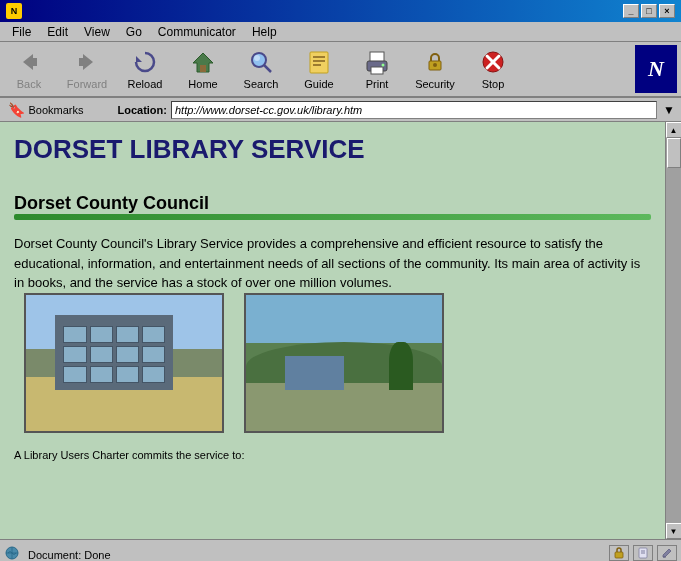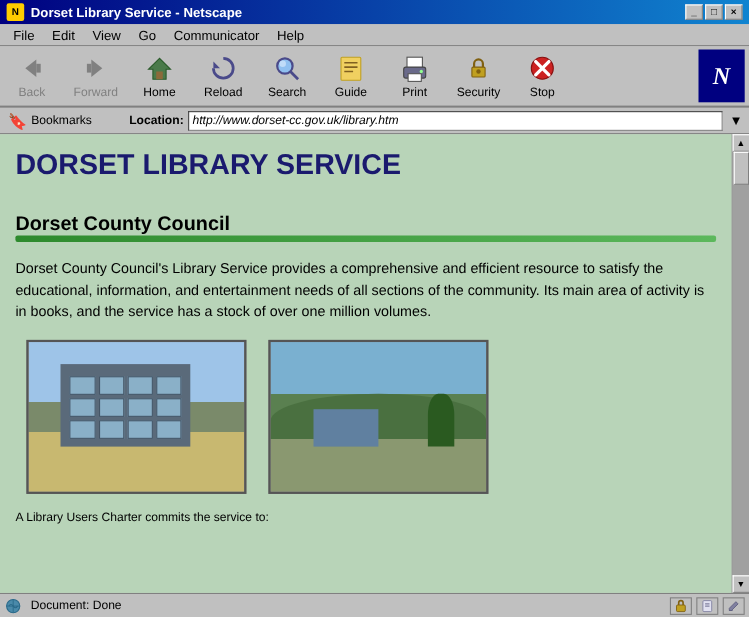--- a/index.html
+++ b/index.html
@@ -235,21 +235,20 @@
     .green-rule {
       height: 6px;
       background: linear-gradient(to right, #2d8a2d, #5cb85c);
       margin-bottom: 14px;
       border-radius: 2px;
     }
     .page-text {
       font-size: 13px;
       color: #000;
       line-height: 1.5;
-      margin-bottom: 16px;
     }
     .images-row {
       display: flex;
       gap: 20px;
       margin-bottom: 16px;
       padding-left: 10px;
     }
     .photo-frame {
       border: 2px solid #555;
       width: 200px;
@@ -328,21 +327,21 @@
       color: #000;
       margin-top: 4px;
     }
 
     
     .status-bar {
       height: 22px;
       background: #c0c0c0;
       border-top: 1px solid #808080;
       display: flex;
-      align-items: center;
+      align-items: flex-end;
       padding: 0 4px;
       gap: 4px;
     }
     .status-text {
       font-size: 11px;
       flex: 1;
       padding-left: 4px;
     }
     .status-right {
       display: flex;
@@ -361,21 +360,20 @@
 
     
     svg { display: block; }
   </style>
 </head>
 <body>
 
 <div class="title-bar">
   <div class="title-bar-left">
     <div class="title-bar-icon">N</div>
-    <span>Dorset Library Service - Netscape</span>
   </div>
   <div class="title-bar-buttons">
     <div class="title-btn">_</div>
     <div class="title-btn">□</div>
     <div class="title-btn">×</div>
   </div>
 </div>
 
 <div class="menu-bar">
   <span class="menu-item">File</span>
@@ -404,35 +402,35 @@
         <polygon points="10,6 20,14 10,22" fill="#808080"></polygon>
         <rect x="6" y="10" width="4" height="8" fill="#808080"></rect>
       </svg>
     </div>
     <span>Forward</span>
   </div>
 
   <div class="toolbar-btn">
     <div class="toolbar-icon">
       <svg width="28" height="28" viewBox="0 0 28 28">
+        <path d="M14,5 A9,9 0 1,1 5,14" stroke="#4a4a8a" stroke-width="2.5" fill="none"></path>
+        <polygon points="5,8 5,14 11,14" fill="#4a4a8a"></polygon>
+      </svg>
+    </div>
+    <span>Reload</span>
+  </div>
+
+  <div class="toolbar-btn">
+    <div class="toolbar-icon">
+      <svg width="28" height="28" viewBox="0 0 28 28">
         <polygon points="14,5 4,15 8,15 8,24 20,24 20,15 24,15" fill="#4a7a4a" stroke="#2a5a2a" stroke-width="1"></polygon>
         <rect x="11" y="17" width="6" height="7" fill="#8b6a3a"></rect>
       </svg>
     </div>
     <span>Home</span>
-  </div>
-
-  <div class="toolbar-btn">
-    <div class="toolbar-icon">
-      <svg width="28" height="28" viewBox="0 0 28 28">
-        <path d="M14,5 A9,9 0 1,1 5,14" stroke="#4a4a8a" stroke-width="2.5" fill="none"></path>
-        <polygon points="5,8 5,14 11,14" fill="#4a4a8a"></polygon>
-      </svg>
-    </div>
-    <span>Reload</span>
   </div>
 
   <div class="toolbar-btn">
     <div class="toolbar-icon">
       <svg width="28" height="28" viewBox="0 0 28 28">
         <circle cx="12" cy="12" r="7" stroke="#4a4a8a" stroke-width="2" fill="#90c0f0"></circle>
         <line x1="17" y1="17" x2="24" y2="24" stroke="#4a4a8a" stroke-width="2.5"></line>
         <circle cx="10" cy="10" r="3" fill="#f0f8ff" opacity="0.5"></circle>
       </svg>
     </div>

